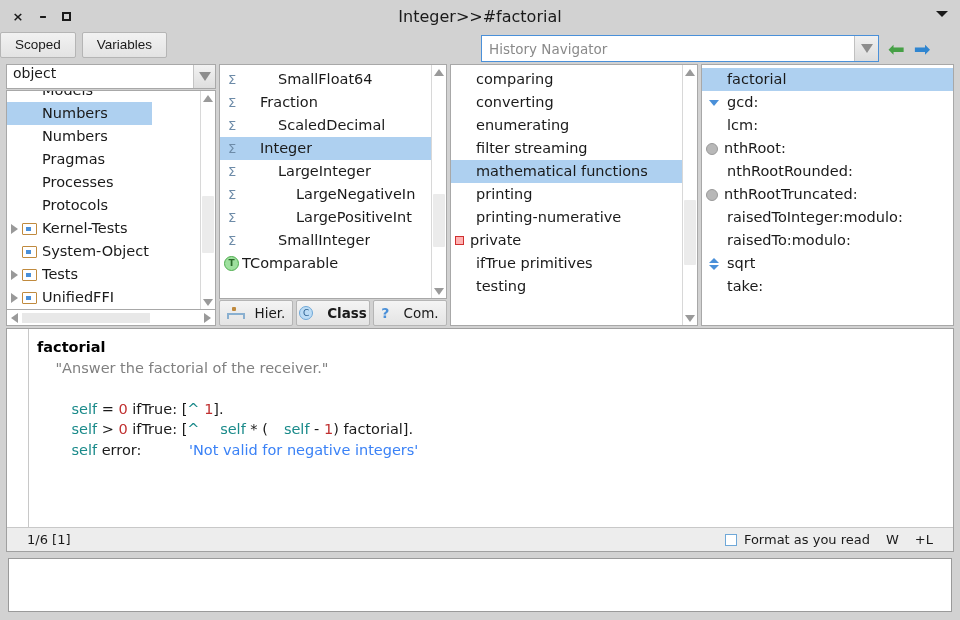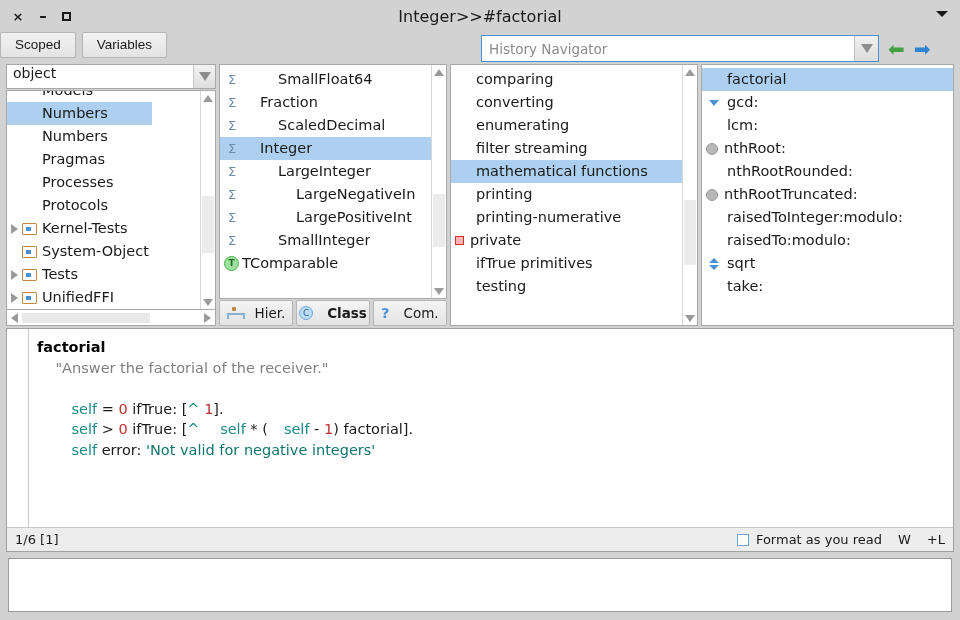--- a/index.html
+++ b/index.html
@@ -444,34 +444,34 @@
     padding: 8px 0 0 8px;
     font-family: "DejaVu Sans", "Liberation Sans", sans-serif;
     font-size: 14.5px;
     line-height: 20.5px;
     color: #1a1a1a;
     white-space: pre;
     overflow: hidden;
   }
   .cd-sel { color: #1a8a8a; margin-left: 16px; }
   .cd-num { color: #c03030; }
-  .cd-str { color: #0f766e; }
+  .cd-str { color: #3b82f6; margin-left: 43px; }
   .cd-com { color: #808080; }
   .cd-kw  { color: #1a1a1a; }
   .cd-bold { font-weight: bold; color: #000; }
   .cd-car { color: #1a8a8a; }
 
   .editor-status {
     flex: 0 0 24px;
     height: 24px;
     background: #ededed;
     border-top: 1px solid #c8c8c8;
     display: flex;
     align-items: center;
-    padding: 0 8px;
+    padding: 0 20px;
     font-size: 13px;
     color: #1a1a1a;
   }
   .es-spacer { flex: 1; }
   .es-check {
     width: 12px; height: 12px;
     border: 1.5px solid #6fa8d8;
     background: #fff;
     margin-right: 7px;
     flex: 0 0 auto;

